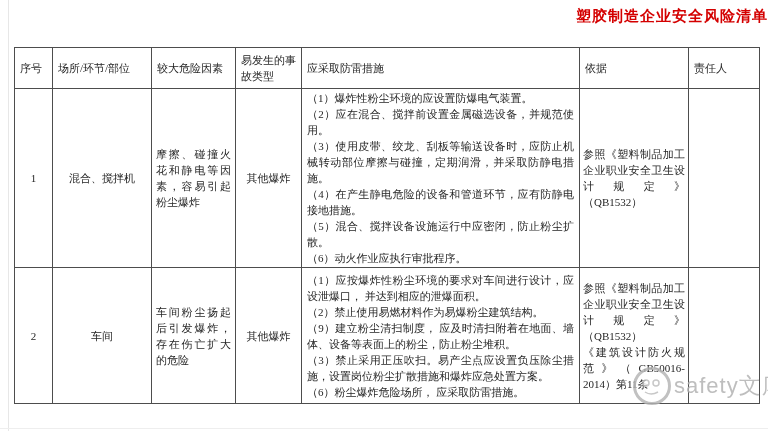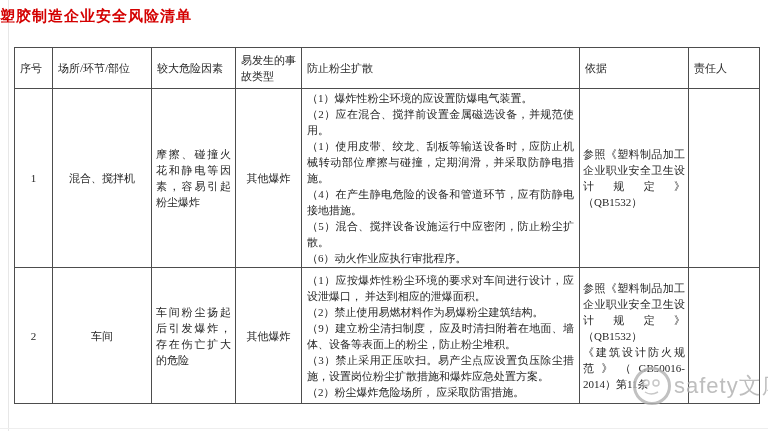--- a/index.html
+++ b/index.html
@@ -2,21 +2,21 @@
 <html><head>
 <meta charset="utf-8">
 <style>
   * { box-sizing: border-box; margin: 0; padding: 0; }
   html,body { width: 768px; height: 431px; }
   body { font-family: "Liberation Serif", serif; background: #ffffff; }
   .page { position: relative; width: 768px; height: 431px; background: #ffffff; overflow: hidden; color: #262626; }
   .edge-left { position: absolute; left: 8px; top: 0; width: 1px; height: 431px; background: #e7e7e7; }
   .edge-bottom { position: absolute; left: 0; top: 428px; width: 768px; height: 1px; background: #eeeeee; }
 
-  .title { position: absolute; top: 7px; left: 0; width: 768px; text-align: left;
+  .title { position: absolute; top: 7px; left: 0; width: 768px; text-align: right;
            font-size: 15px; font-weight: bold; color: #d40000; letter-spacing: 1px; }
 
   table.risk { position: absolute; left: 14px; top: 47px; width: 745px;
                border-collapse: collapse; table-layout: fixed;
                font-size: 11px; line-height: 16px; }
   .risk th, .risk td { border: 1px solid #4d4d4d; vertical-align: middle;
                        font-weight: normal; color: #262626; overflow: hidden; }
   .risk th { text-align: left; padding: 2px 5px; }
   tr.hdr   { height: 41px; }
   tr.sect  { height: 17px; }
@@ -54,56 +54,56 @@
         <col style="width:278px">
         <col style="width:109px">
         <col style="width:71px">
     </colgroup>
     <tbody>
       <tr class="hdr">
         <th>序号</th>
         <th>场所/环节/部位</th>
         <th>较大危险因素</th>
         <th>易发生的事故类型</th>
-        <th>防止粉尘扩散</th>
+        <th>应采取防雷措施</th>
         <th>依据</th>
         <th>责任人</th>
       </tr>
 
 
       <tr class="r1">
         <td class="c">1</td>
         <td class="c">混合、搅拌机</td>
         <td class="jtext">摩擦、碰撞火花和静电等因素，容易引起粉尘爆炸</td>
         <td class="c">其他爆炸</td>
         <td class="measures">
           <p>（1）爆炸性粉尘环境的应设置防爆电气装置。</p>
           <p>（2）应在混合、搅拌前设置金属磁选设备，并规范使用。</p>
-          <p>（1）使用皮带、绞龙、刮板等输送设备时，应防止机械转动部位摩擦与碰撞，定期润滑，并采取防静电措施。</p>
+          <p>（3）使用皮带、绞龙、刮板等输送设备时，应防止机械转动部位摩擦与碰撞，定期润滑，并采取防静电措施。</p>
           <p>（4）在产生静电危险的设备和管道环节，应有防静电接地措施。</p>
           <p>（5）混合、搅拌设备设施运行中应密闭，防止粉尘扩散。</p>
           <p>（6）动火作业应执行审批程序。</p>
         </td>
         <td class="basis">
           <p>参照《塑料制品加工企业职业安全卫生设计规定》（QB1532）</p>
         </td>
         <td class="c"></td>
       </tr>
 
       <tr class="r2">
         <td class="c">2</td>
         <td class="c">车间</td>
         <td class="jtext">车间粉尘扬起后引发爆炸，存在伤亡扩大的危险</td>
         <td class="c">其他爆炸</td>
         <td class="measures">
           <p>（1）应按爆炸性粉尘环境的要求对车间进行设计，应设泄爆口， 并达到相应的泄爆面积。</p>
           <p>（2）禁止使用易燃材料作为易爆粉尘建筑结构。</p>
           <p>（9）建立粉尘清扫制度， 应及时清扫附着在地面、墙体、设备等表面上的粉尘，防止粉尘堆积。</p>
           <p>（3）禁止采用正压吹扫。易产尘点应设置负压除尘措施，设置岗位粉尘扩散措施和爆炸应急处置方案。</p>
-          <p>（2）粉尘爆炸危险场所， 应采取防雷措施。</p>
+          <p>（6）粉尘爆炸危险场所， 应采取防雷措施。</p>
         </td>
         <td class="basis">
           <p>参照《塑料制品加工企业职业安全卫生设计规定》（QB1532）</p>
           <p>《建筑设计防火规范》（GB50016-2014）第11条</p>
         </td>
         <td class="c"></td>
       </tr>
     </tbody>
   </table>
 

